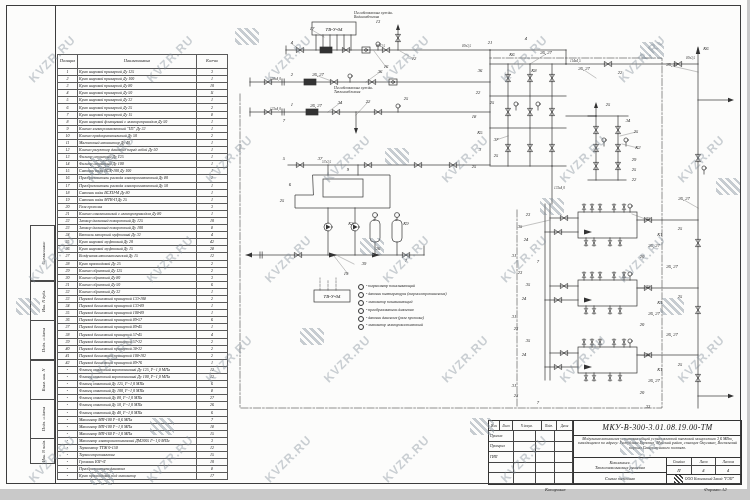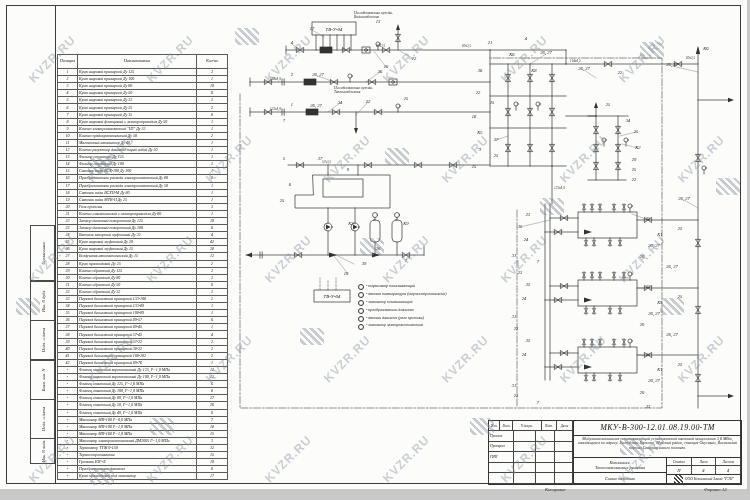--- a/index.html
+++ b/index.html
@@ -832,21 +832,21 @@
         </div>
         <div class="tb-row">
           <div style="width: 25px;"></div>
           <div style="width: 22px;"></div>
           <div style="width: 18px;"></div>
           <div style="width: 18px;"></div>
         </div>
       </div>
   </div>
   <div class="tb-right">
-    <div class="tb-doc">МКУ-В-300-12.01.08.19.00-ТМ</div>
+    <div class="tb-doc">МКУ-В-300-3.01.08.19.00-ТМ</div>
     <div class="tb-desc">Модульная котельная установка общей установленной тепловой мощностью 3,6 МВт, находящаяся по адресу: Республика Бурятия, Муйский район, станция Окусикан, Восточный портал Северомуйского тоннеля.</div>
     <div class="tb-bottom">
       <div class="tb-obj">
         <div class="tb-obj-title">Котельная.
 Теплотехнические решения</div>
         <div class="tb-sheet-title">Схема тепловая</div>
       </div>
       <div class="tb-stage">
         <div class="stage-grid">
           <div class="stage-head">

